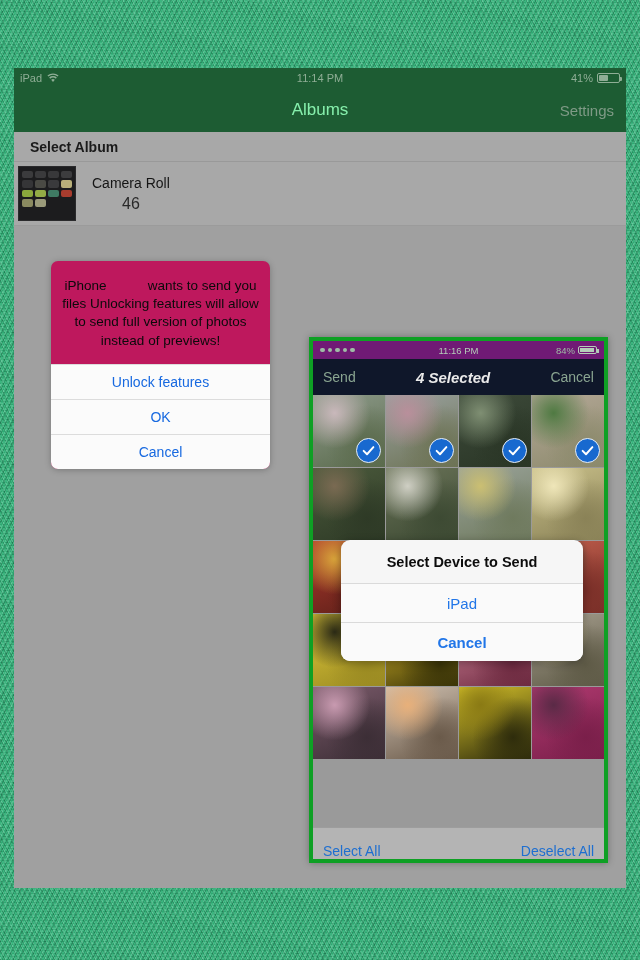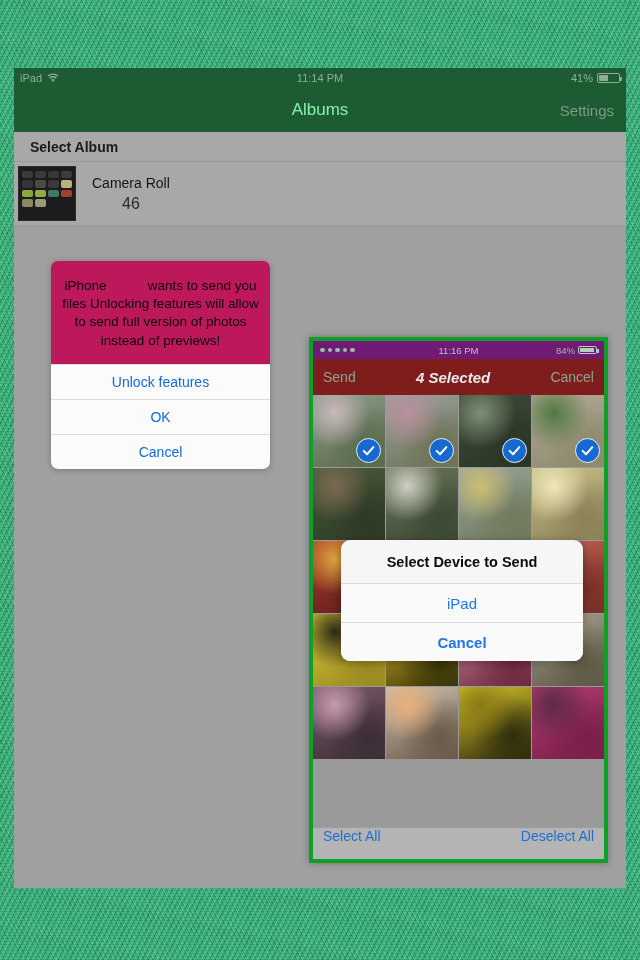--- a/index.html
+++ b/index.html
@@ -189,21 +189,21 @@
   }
   .dots { display: flex; gap: 3px; }
   .dots i { width: 4.5px; height: 4.5px; border-radius: 50%; background: #9fbca6; display: block; }
   .ip-status .sb-center { font-size: 9.5px; color: #b5cdba; }
   .ip-status .sb-right { gap: 3px; font-size: 9.5px; }
   .ip-batt { width: 19px; height: 8.5px; border: 1px solid #b5cdba; border-radius: 2px; position: relative; }
   .ip-batt::after { content:""; position:absolute; right:-3px; top:2.5px; width:2px; height:3.5px; background:#b5cdba; }
   .ip-batt > i { position:absolute; left:1px; top:1px; bottom:1px; width:84%; background:#b5cdba; display:block; }
 
   .ip-nav {
-    height: 36px; background: #7f1d1d;
+    height: 36px; background: #0f172a;
     display: flex; align-items: center; justify-content: space-between;
     padding: 0 10px;
   }
   .ip-nav .side { font-size: 14px; color: #8aa591; }
   .ip-nav .mid { font-size: 15px; color: #eaeaea; font-weight: bold; font-style: italic; }
 
   
   .photo-grid {
     flex: 1;
     display: grid;
@@ -218,21 +218,21 @@
     position: absolute; right: 4px; bottom: 4px;
     width: 25px; height: 25px; border-radius: 50%;
     background: #1869cf; border: 1.5px solid #e9eef5;
     display: flex; align-items: center; justify-content: center;
   }
   .check svg { width: 15px; height: 15px; }
 
   
   .ip-toolbar {
     height: 32px; background: #b4b4b4;
-    display: flex; align-items: flex-start; justify-content: space-between;
+    display: flex; align-items: flex-end; justify-content: space-between;
     padding: 0 10px;
     border-top: 1px solid #9d9d9d;
   }
   .ip-toolbar span { font-size: 14px; color: #1e6fd0; }
 
   
   #iphone-alert {
     position: absolute;
     left: 28px;
     top: 199px;

